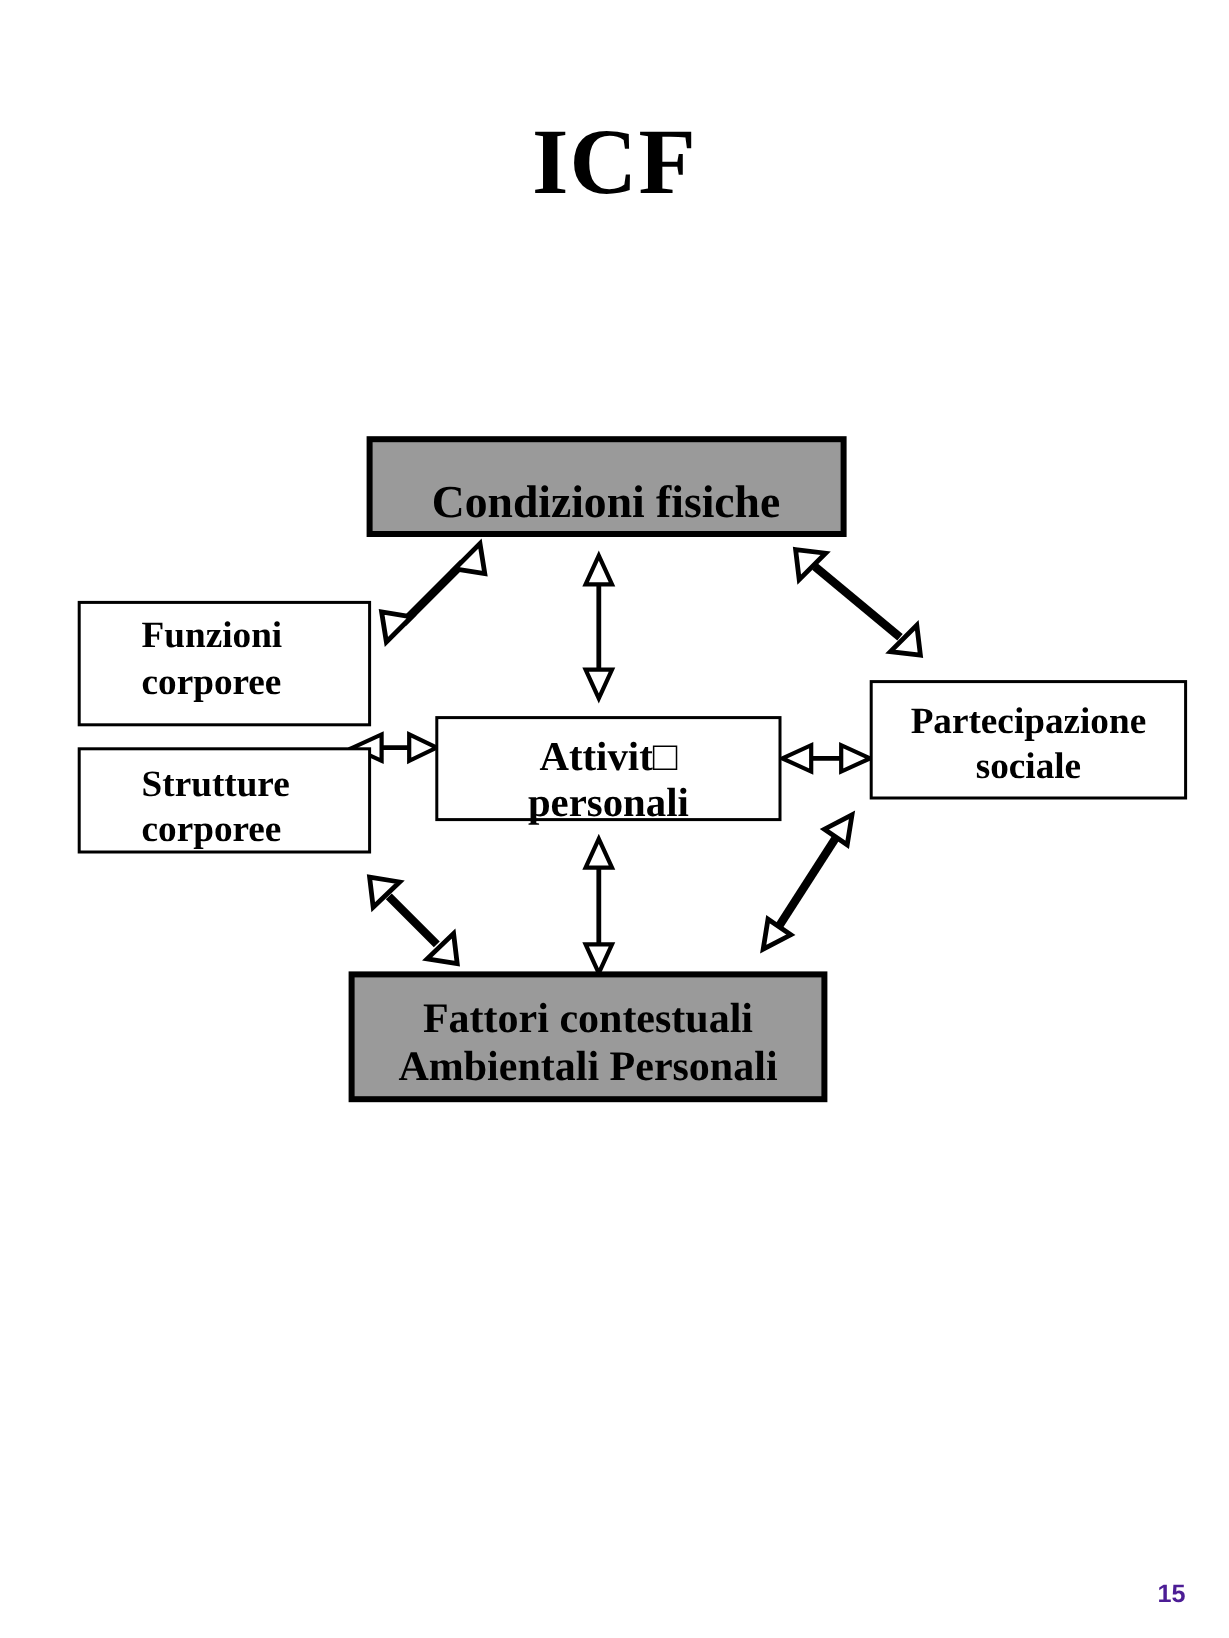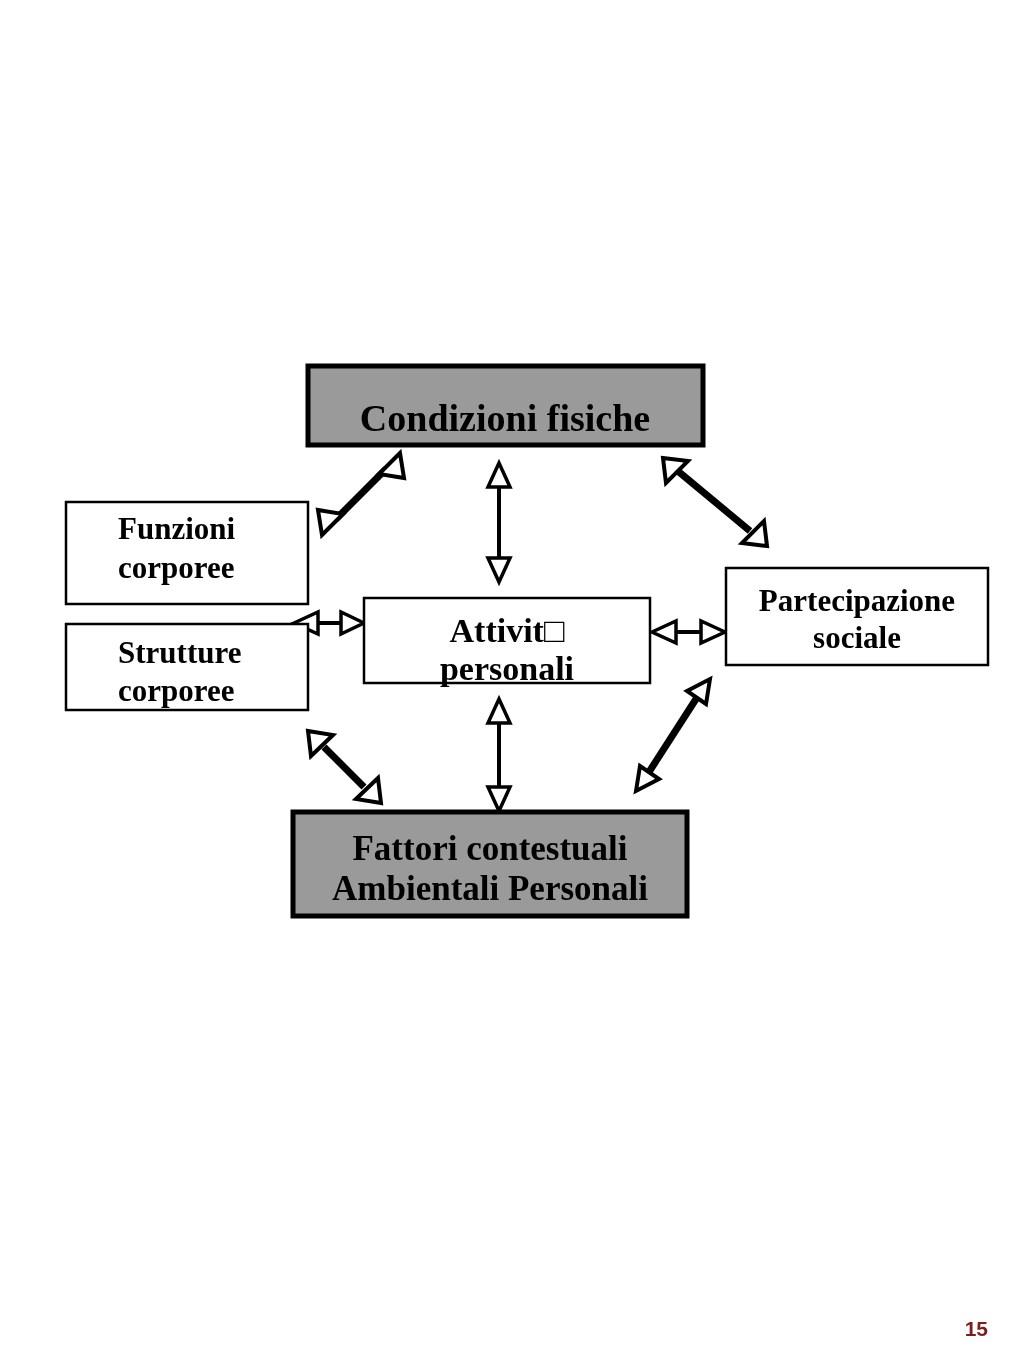--- a/index.html
+++ b/index.html
@@ -76,28 +76,29 @@
     stroke-width: 3.5;
     stroke-linejoin: miter;
   }
   #page-number {
     position: absolute;
     right: 36px;
     bottom: 24px;
     font-family: "Liberation Sans", "DejaVu Sans", sans-serif;
     font-weight: bold;
     font-size: 21px;
-    color: #7f1d1d;
+    color: #4c1d95;
   }
 </style>
 </head>
 <body>
 
 <div id="slide">
 
+  <div id="slide-title">ICF</div>
 
   <svg id="diagram" viewBox="0 0 1024 1365">
 
     <g>
       <line class="arrow-thick" x1="336" y1="519" x2="386" y2="469"></line>
       <polygon class="head" points="400,453 404,478 379,474"></polygon>
       <polygon class="head" points="322,535 318,510 343,514"></polygon>
     </g>
 
     <g>

